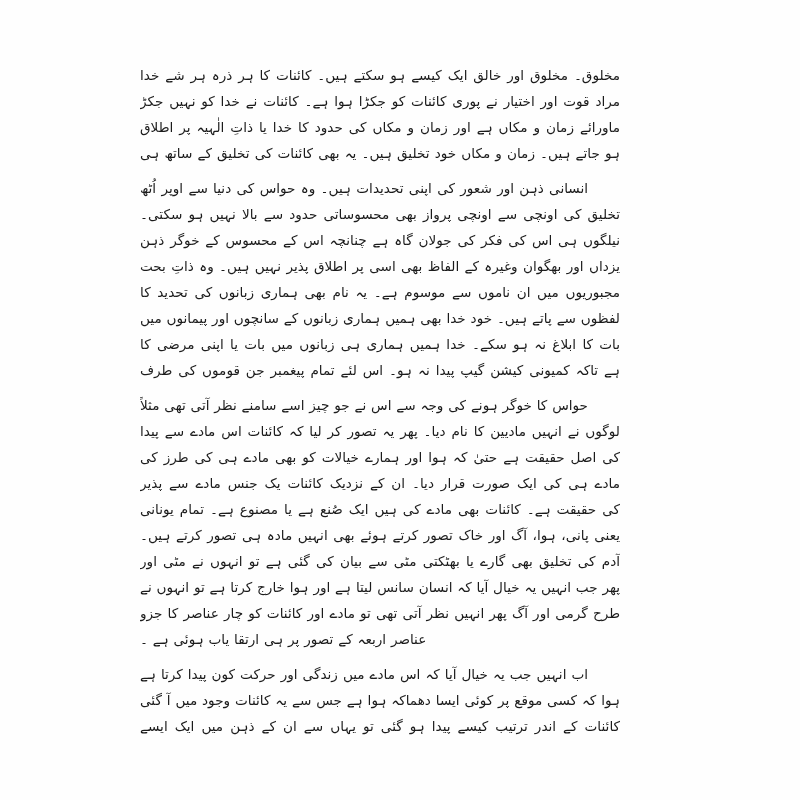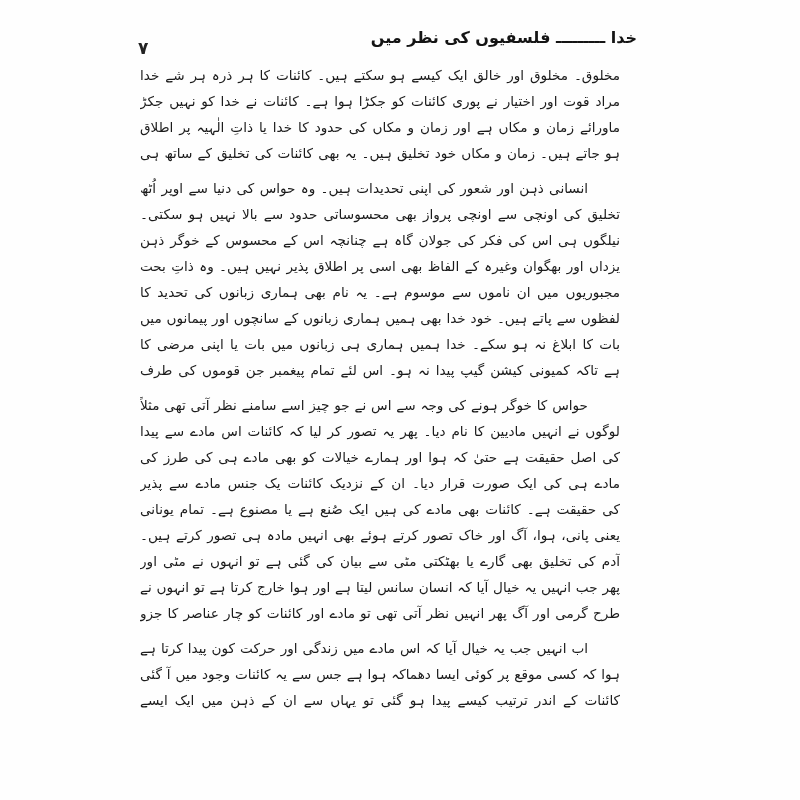--- a/index.html
+++ b/index.html
@@ -70,24 +70,20 @@
   .line.lastleft {
     text-align: left;
     text-align-last: left;
   }
 </style>
 </head>
 <body>
 
 <div class="page">
 
-  <div class="header">
-    <div class="header-title">خدا ـــــــــ فلسفیوں کی نظر میں</div>
-    <div class="page-number">۷</div>
-  </div>
 
   <div class="body-block">
 
     <div class="para">
       <div class="line">مخلوق۔ مخلوق اور خالق ایک کیسے ہو سکتے ہیں۔ کائنات کا ہر ذرہ ہر شے خدا کی عبدیت میں جکڑی ہوئی ہے۔ خدا کی کڑی</div>
       <div class="line">مراد قوت اور اختیار نے پوری کائنات کو جکڑا ہوا ہے۔ کائنات نے خدا کو نہیں جکڑ رکھا۔ اگر یہ تصور کر لیا جائے خدا</div>
       <div class="line">ماورائے زمان و مکاں ہے اور زمان و مکاں کی حدود کا خدا یا ذاتِ الٰہیہ پر اطلاق کرنا غلط ہے تو تمام مقدمے حل</div>
       <div class="line">ہو جاتے ہیں۔ زمان و مکاں خود تخلیق ہیں۔ یہ بھی کائنات کی تخلیق کے ساتھ ہی وجود میں آئے ہیں ۔</div>
     </div>
 
@@ -105,20 +101,21 @@
     <div class="para">
       <div class="line first">حواس کا خوگر ہونے کی وجہ سے اس نے جو چیز اسے سامنے نظر آتی تھی مثلاً مادہ اس نے اس کو خدا مان لیا۔</div>
       <div class="line">لوگوں نے انہیں مادیین کا نام دیا۔ پھر یہ تصور کر لیا کہ کائنات اس مادے سے پیدا ہوئی ہے اور یہ مادہ ہی کائنات</div>
       <div class="line">کی اصل حقیقت ہے حتیٰ کہ ہوا اور ہمارے خیالات کو بھی مادے ہی کی طرز کی جنس تصور کر لیا۔ انسانی ذہن کو بھی</div>
       <div class="line">مادے ہی کی ایک صورت قرار دیا۔ ان کے نزدیک کائنات یک جنس مادے سے پذیر ہوئی ہے اور یہی کائنات</div>
       <div class="line">کی حقیقت ہے۔ کائنات بھی مادے کی ہیں ایک صُنع ہے یا مصنوع ہے۔ تمام یونانی فلسفی مادے کی مختلف فارموں</div>
       <div class="line">یعنی پانی، ہوا، آگ اور خاک تصور کرتے ہوئے بھی انہیں مادہ ہی تصور کرتے ہیں۔ پرانی آسمانی کتب میں جب</div>
       <div class="line">آدم کی تخلیق بھی گارے یا بھٹکتی مٹی سے بیان کی گئی ہے تو انہوں نے مٹی اور پانی کو کائنات کے مادی اجزا تصور کر لیا</div>
       <div class="line">پھر جب انہیں یہ خیال آیا کہ انسان سانس لیتا ہے اور ہوا خارج کرتا ہے تو انہوں نے ہوا کو بھی مادہ قرار دیا۔ اسی</div>
       <div class="line">طرح گرمی اور آگ پھر انہیں نظر آتی تھی تو مادے اور کائنات کو چار عناصر کا جزو قرار دے دیا۔ پوری یونانی طب بھی</div>
+      <div class="line lastleft">عناصر اربعہ کے تصور پر ہی ارتقا یاب ہوئی ہے ۔</div>
     </div>
 
     <div class="para">
       <div class="line first">اب انہیں جب یہ خیال آیا کہ اس مادے میں زندگی اور حرکت کون پیدا کرتا ہے تو بگ بین کا تصور پیدا</div>
       <div class="line">ہوا کہ کسی موقع پر کوئی ایسا دھماکہ ہوا ہے جس سے یہ کائنات وجود میں آ گئی ہے۔ اب زلزلے یا دھماکے سے مادے یا</div>
       <div class="line">کائنات کے اندر ترتیب کیسے پیدا ہو گئی تو یہاں سے ان کے ذہن میں ایک ایسے عنصر، تصور کا بھی خیال آیا جو مادے</div>
     </div>
 
   </div>
 </div>

